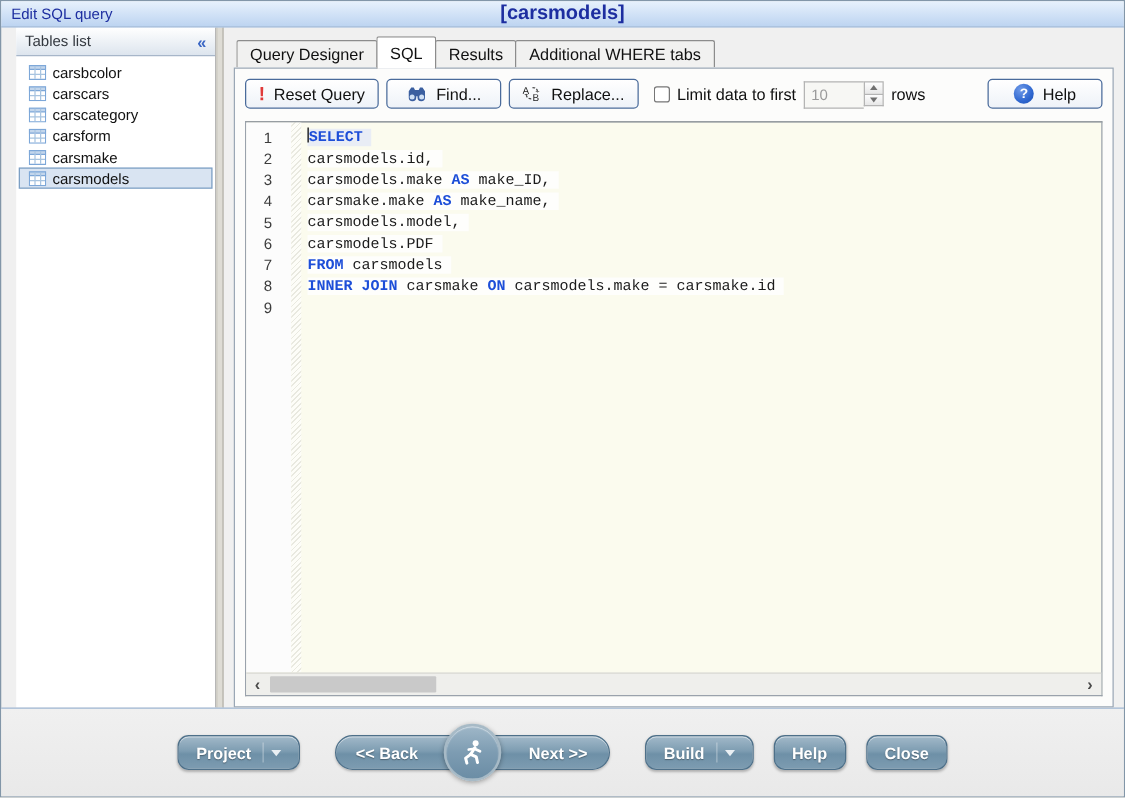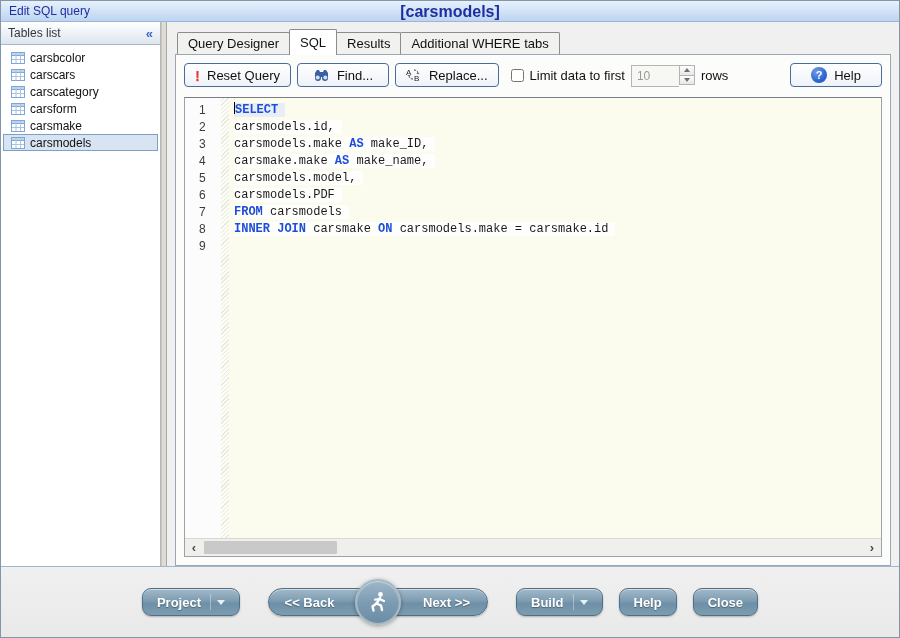--- a/index.html
+++ b/index.html
@@ -2,26 +2,26 @@
 <html><head>
 <meta charset="utf-8">
 <style>
   html,body{margin:0;padding:0;background:#d7d7d7;}
   body{width:900px;height:638px;font-family:"Liberation Sans",sans-serif;position:relative;}
   *{box-sizing:border-box;}
 
   .window{position:absolute;inset:0;border:1px solid #8296a8;background:#f0f0f0;display:flex;flex-direction:column;}
 
   
-  .titlebar{height:21px;flex:0 0 21px;background:linear-gradient(#e7f1fc,#bdd4f1);border-bottom:1px solid #9ab6d9;position:relative;display:flex;align-items:flex-end;justify-content:center;}
+  .titlebar{height:21px;flex:0 0 21px;background:linear-gradient(#e7f1fc,#bdd4f1);border-bottom:1px solid #9ab6d9;position:relative;display:flex;align-items:center;justify-content:center;}
   .title-left{position:absolute;left:8px;top:3px;color:#1d2ea0;font-size:12px;}
   .title-center{color:#1d2ea0;font-weight:bold;font-size:16px;}
 
   
-  .content{flex:1;display:flex;min-height:0;}
+  .content{flex:1;display:flex;min-height:0;padding-left:12px;}
 
   .sidebar{width:160px;flex:0 0 160px;background:#ffffff;border-right:1px solid #b7b7b7;display:flex;flex-direction:column;}
   .sidebar-header{height:23px;flex:0 0 23px;background:linear-gradient(#ffffff,#dde5ee);border-bottom:1px solid #a7b6c9;display:flex;align-items:center;justify-content:space-between;padding:0 7px;font-size:12px;color:#33383f;}
   .collapse{color:#3a66c4;font-weight:bold;font-size:13px;cursor:pointer;line-height:1;}
   .table-list{flex:1;padding-top:4px;overflow:hidden;}
   .table-item{height:17px;display:flex;align-items:center;gap:5px;padding:0 4px 0 7px;font-size:12px;color:#111;border:1px solid transparent;margin:0 2px;}
   .table-item.selected{background:#d9e4f2;border:1px solid #7da0c4;}
   .ticon{width:14px;height:12px;flex:0 0 14px;display:inline-flex;}
 
   .splitter{width:6px;flex:0 0 6px;background:#dedcd5;border-left:1px solid #c9c7bf;border-right:1px solid #aaa89f;}

